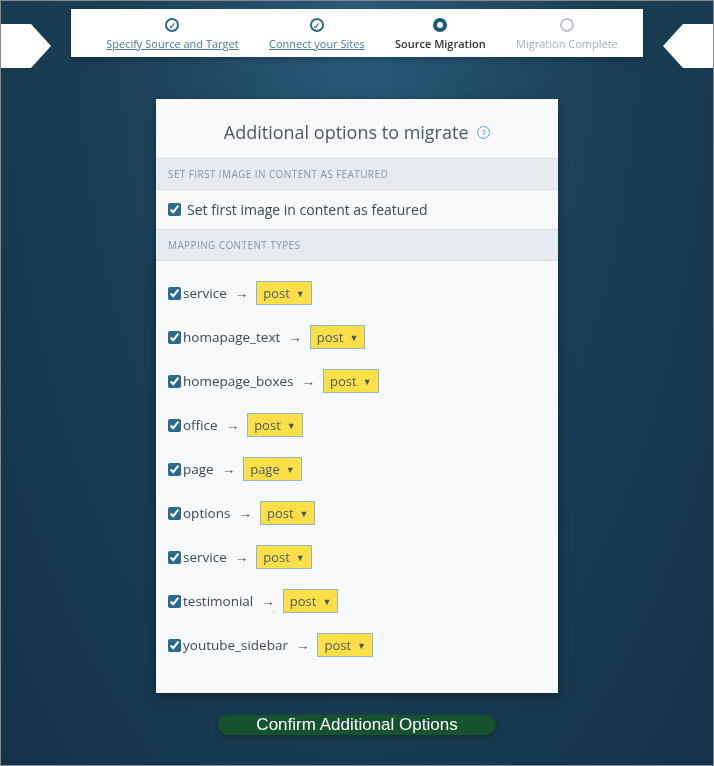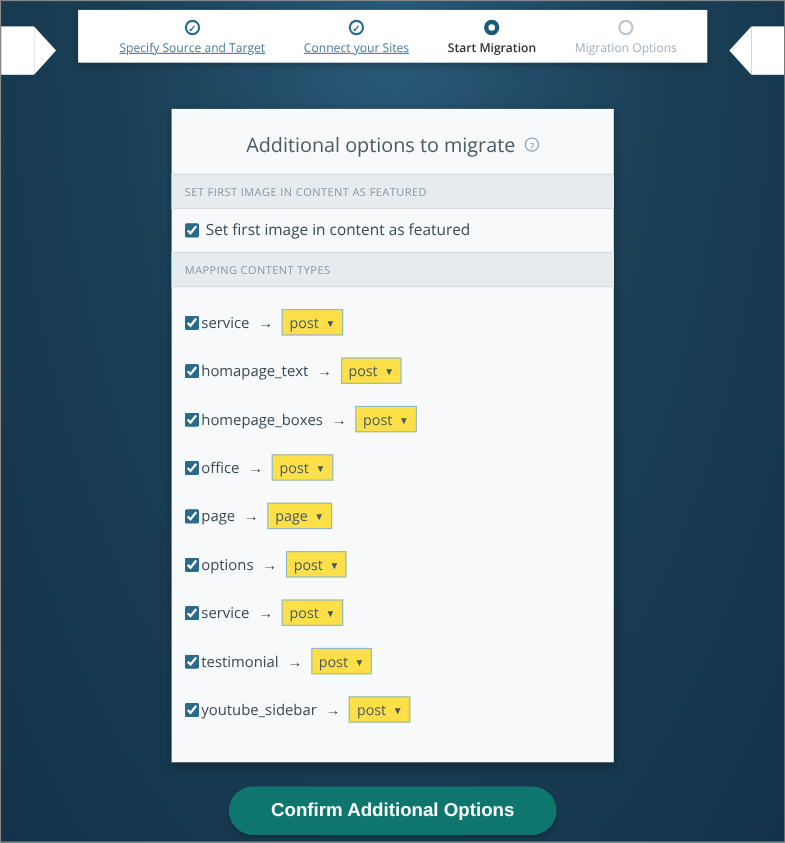--- a/index.html
+++ b/index.html
@@ -138,27 +138,27 @@
     background:#fde047;
     padding: 2px 6px;
     display:inline-flex; align-items:center;
     font-size: 13px;
     color:#4a5a64;
   }
   .select-wrap .caret { margin-left:6px; font-size:9px; color:#4a5a64; }
   .confirm-btn {
     display:block;
     margin: 22px auto 0 auto;
-    background:#0f766e;
+    background:#14532d;
     color:#fff;
     border:none;
     border-radius: 22px;
-    padding: 12px 38px;
+    padding: 0 38px;
     font-size: 17px;
-    font-weight:700;
+    font-weight:400;
     cursor:pointer;
     box-shadow: 0 2px 4px rgba(0,0,0,0.25);
   }
 </style>
 </head>
 <body>
 
 <div class="stepper-wrap">
   <div class="ribbon-left"></div>
   <div class="ribbon-right"></div>
@@ -166,25 +166,25 @@
     <div class="step done">
       <div class="step-circle"></div>
       <a href="#">Specify Source and Target</a>
     </div>
     <div class="step done">
       <div class="step-circle"></div>
       <a href="#">Connect your Sites</a>
     </div>
     <div class="step current">
       <div class="step-circle"></div>
-      <span>Start Migration</span>
+      <span>Source Migration</span>
     </div>
     <div class="step pending">
       <div class="step-circle"></div>
-      <span>Migration Options</span>
+      <span>Migration Complete</span>
     </div>
   </div>
 </div>
 
 <div class="card">
   <div class="card-title">
     <span>Additional options to migrate</span>
     <span class="help-icon">?</span>
   </div>
 

